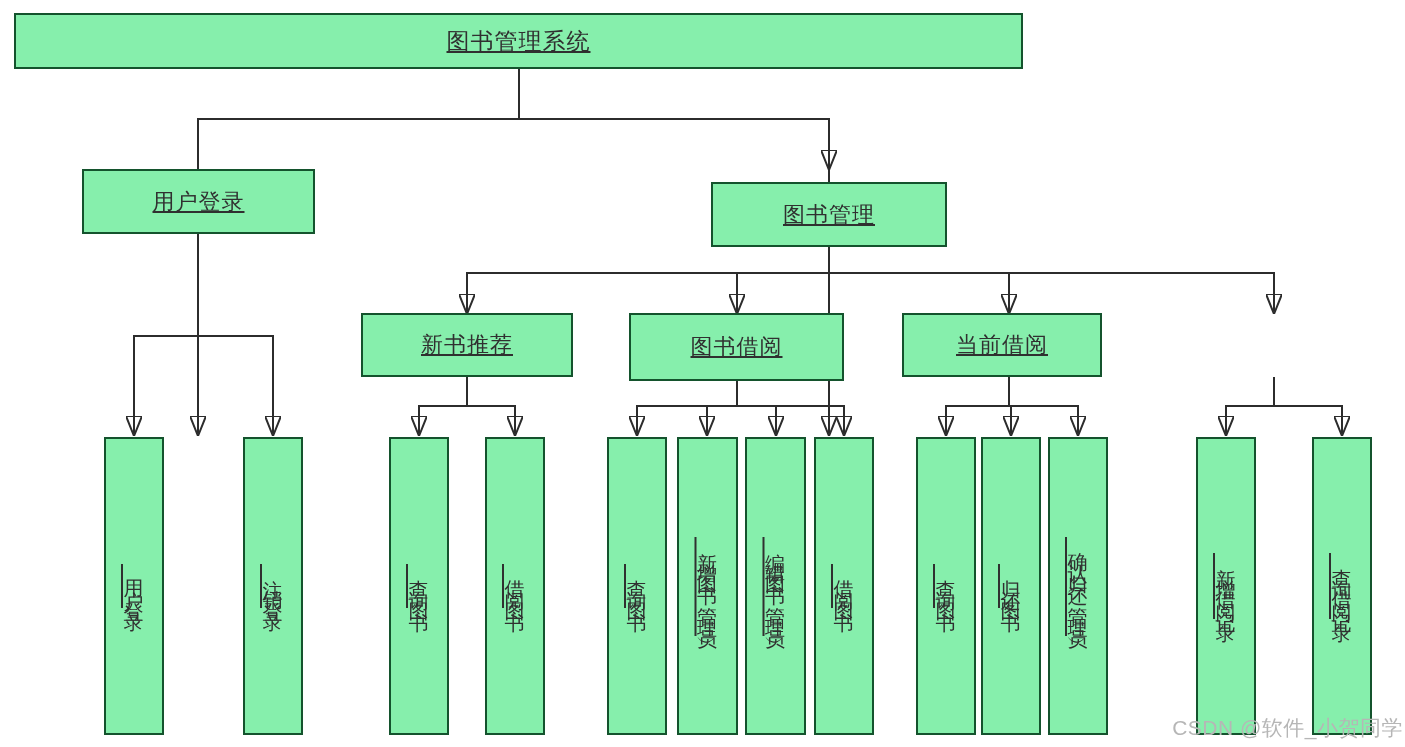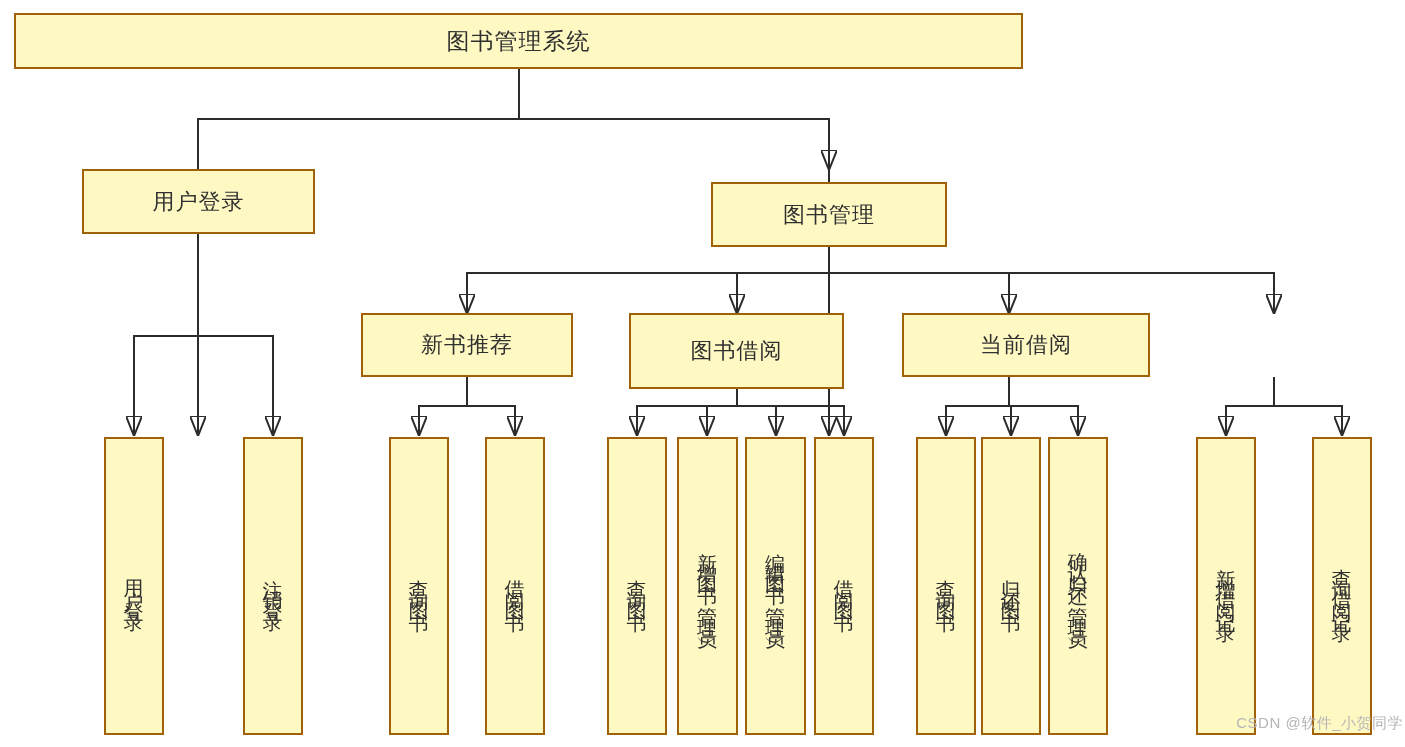--- a/index.html
+++ b/index.html
@@ -3,33 +3,33 @@
 <meta charset="utf-8">
 <style>
   html,body{margin:0;padding:0;background:#fff;}
   .canvas{
     position:relative;width:1405px;height:747px;background:#ffffff;
     font-family:"Liberation Sans",sans-serif;overflow:hidden;color:#303030;
   }
   .wires{position:absolute;left:0;top:0;z-index:1;}
   .wires path{stroke:#2c2c2c;stroke-width:2;fill:none;}
   .node{
-    position:absolute;box-sizing:border-box;border:2px solid #a16207;background:#fef9c3;
-    display:flex;align-items:center;justify-content:center;z-index:2;
+    position:absolute;box-sizing:border-box;border:2px solid #14532d;background:#86efac;
+    display:flex;align-items:center;justify-content:center;z-index:2;text-decoration:underline;
   }
   .hnode{font-size:22px;letter-spacing:1px;}
   .rootnode{font-size:23px;}
   .leaf{
     top:437px;height:298px;width:60px;
     writing-mode:vertical-rl;text-orientation:mixed;
     font-size:20px;letter-spacing:11px;line-height:1;
   }
   .watermark{
     position:absolute;right:2px;top:714px;z-index:3;
-    font-size:15px;letter-spacing:.5px;color:#b6b6b6;white-space:nowrap;
+    font-size:21px;letter-spacing:.5px;color:#b6b6b6;white-space:nowrap;
   }
 </style>
 </head>
 <body>
 
 <div class="canvas">
 
   <svg class="wires" width="1405" height="747" viewBox="0 0 1405 747">
     <defs>
       <marker id="arw" viewBox="0 0 20 16" markerWidth="20" markerHeight="16" refX="17" refY="8" orient="auto" markerUnits="userSpaceOnUse">
@@ -93,22 +93,22 @@
       <path d="M1342 406 V433" marker-end="url(#arw)"></path>
     </g>
   </svg>
 
   <div class="node hnode rootnode" style="left:14px;top:13px;width:1009px;height:56px;">图书管理系统</div>
 
   <div class="node hnode" style="left:82px;top:169px;width:233px;height:65px;">用户登录</div>
   <div class="node hnode" style="left:711px;top:182px;width:236px;height:65px;">图书管理</div>
 
   <div class="node hnode" style="left:361px;top:313px;width:212px;height:64px;">新书推荐</div>
-  <div class="node hnode" style="left:629px;top:313px;width:215px;height:76px;">图书借阅</div>
-  <div class="node hnode" style="left:902px;top:313px;width:248px;height:64px;">当前借阅</div>
+  <div class="node hnode" style="left:629px;top:313px;width:215px;height:68px;">图书借阅</div>
+  <div class="node hnode" style="left:902px;top:313px;width:200px;height:64px;">当前借阅</div>
 
   <div class="node leaf" style="left:104px;">用户登录</div>
   <div class="node leaf" style="left:243px;">注销登录</div>
 
   <div class="node leaf" style="left:389px;">查询图书</div>
   <div class="node leaf" style="left:485px;">借阅图书</div>
 
   <div class="node leaf" style="left:607px;">查询图书</div>
   <div class="node leaf" style="left:677px;width:61px;">新增图书（管理员）</div>
   <div class="node leaf" style="left:745px;width:61px;">编辑图书（管理员）</div>

